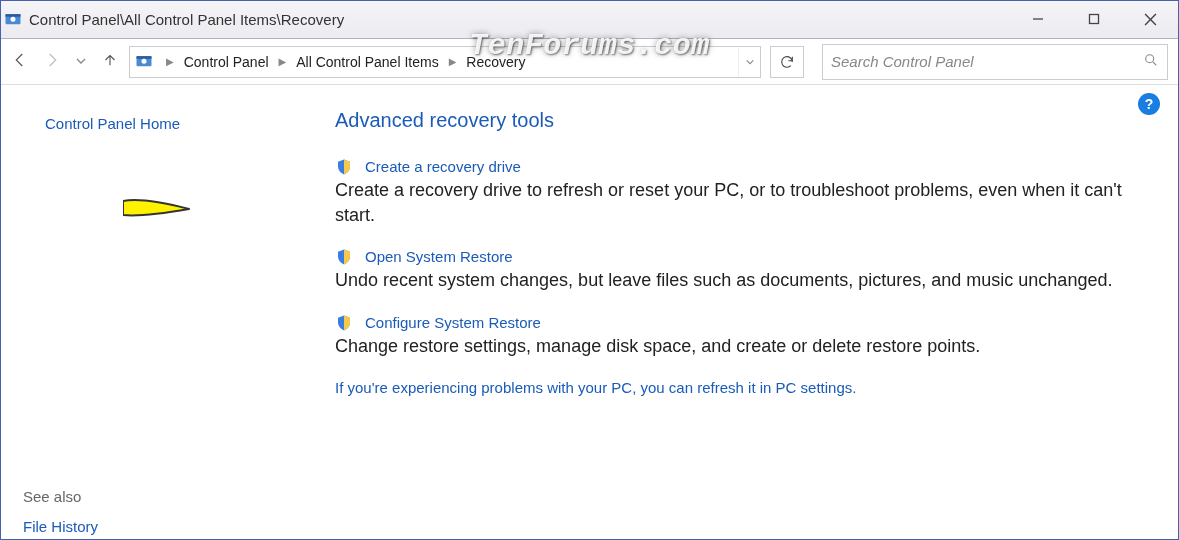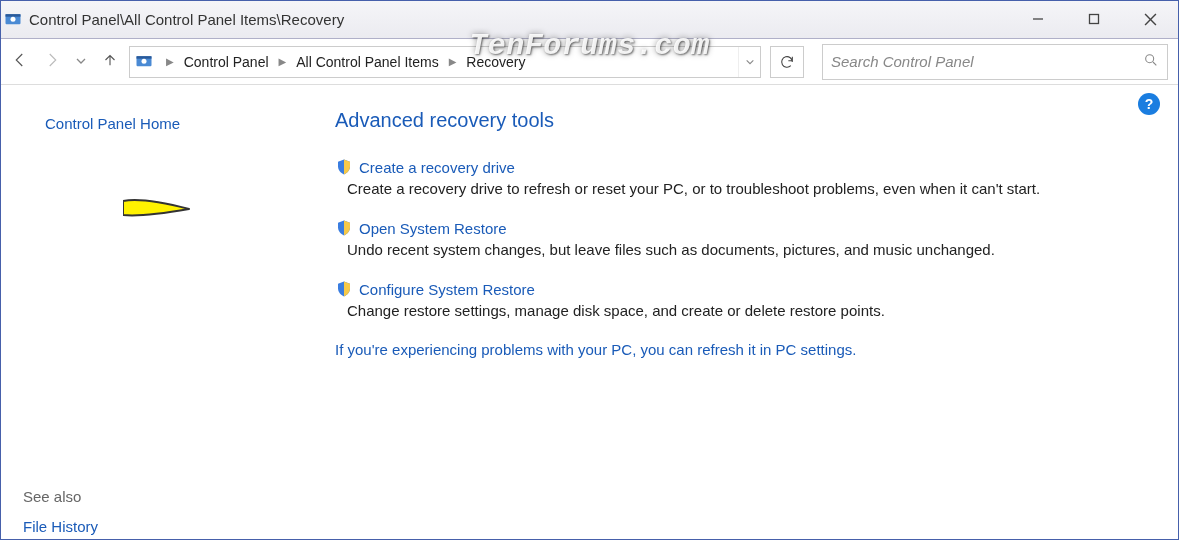--- a/index.html
+++ b/index.html
@@ -22,24 +22,24 @@
 .search input::placeholder{color:#888;font-style:italic}
 .search .sicon{color:#888}
 .body{display:flex;height:calc(100% - 84px);position:relative}
 .sidebar{width:300px;padding:30px 0 0 44px;font-size:15px;color:#1a5bb8;position:relative}
 .sidebar .hlink{margin-bottom:8px;cursor:pointer}
 .seealso{position:absolute;bottom:34px;left:22px;color:#666;font-size:15px}
 .filehist{position:absolute;bottom:4px;left:22px;color:#1a5bb8;font-size:15px;cursor:pointer}
 .main{flex:1;padding:24px 46px 0 34px;position:relative}
 .main h1{color:#1a5bb8;font-weight:400;font-size:20px;margin-bottom:26px}
 .tool{margin-bottom:20px}
-.tool-head{display:flex;align-items:center;gap:6px;margin-bottom:2px}
+.tool-head{display:flex;align-items:flex-start;gap:12px;margin-bottom:2px}
 .shield{width:18px;height:18px;flex-shrink:0}
 .tool-link{color:#1a5bb8;font-size:15px;cursor:pointer}
-.tool-desc{color:#222;font-size:15px;margin-left:12px;line-height:1.4}
+.tool-desc{color:#222;font-size:18px;margin-left:0;line-height:1.4}
 .footer-link{color:#1a5bb8;font-size:15px;cursor:pointer;margin-top:10px;display:block}
 .help-icon{position:absolute;right:18px;top:92px;width:22px;height:22px;border-radius:50%;background:#1a7de0;color:#fff;display:flex;align-items:center;justify-content:center;font-size:14px;font-weight:bold;cursor:pointer}
 .watermark{position:absolute;top:28px;left:50%;transform:translateX(-50%);font-size:30px;font-weight:bold;color:rgba(255,255,255,.9);text-shadow:0 0 6px rgba(0,0,0,.4),1px 1px 2px rgba(0,0,0,.5);font-style:italic;font-family:Liberation Mono, monospace;z-index:50;pointer-events:none;letter-spacing:.5px}
 .callout{position:absolute;left:128px;top:186px;z-index:40;display:flex;align-items:center}
 .callout-bubble{background:#fff200;border:2px solid #333;border-radius:22px;padding:8px 22px;font-weight:bold;font-size:19px;color:#000;box-shadow:inset 0 -2px 4px rgba(0,0,0,.1)}
 .callout svg.tail{margin-left:-6px}
 </style>
 </head>
 <body>
 

